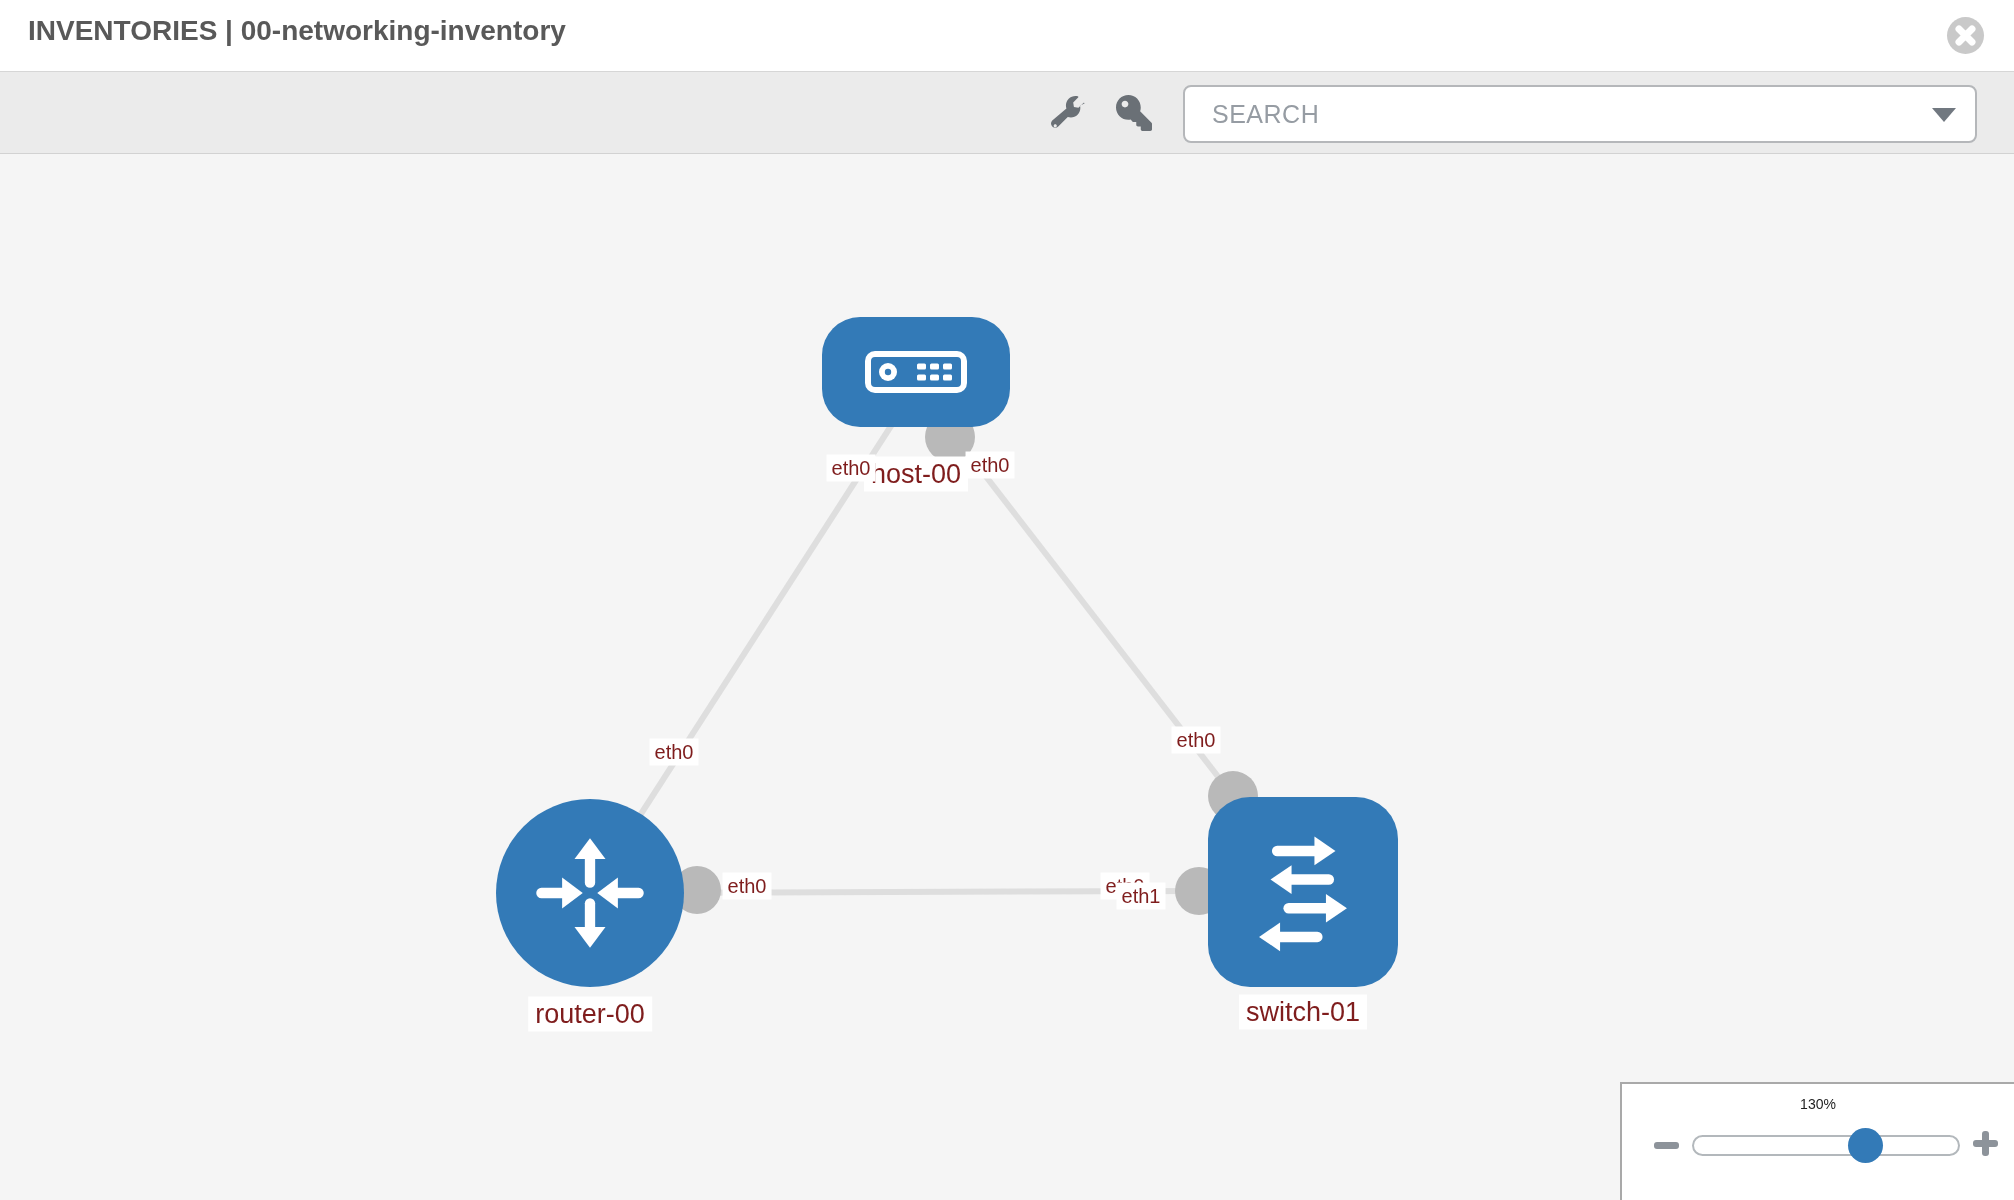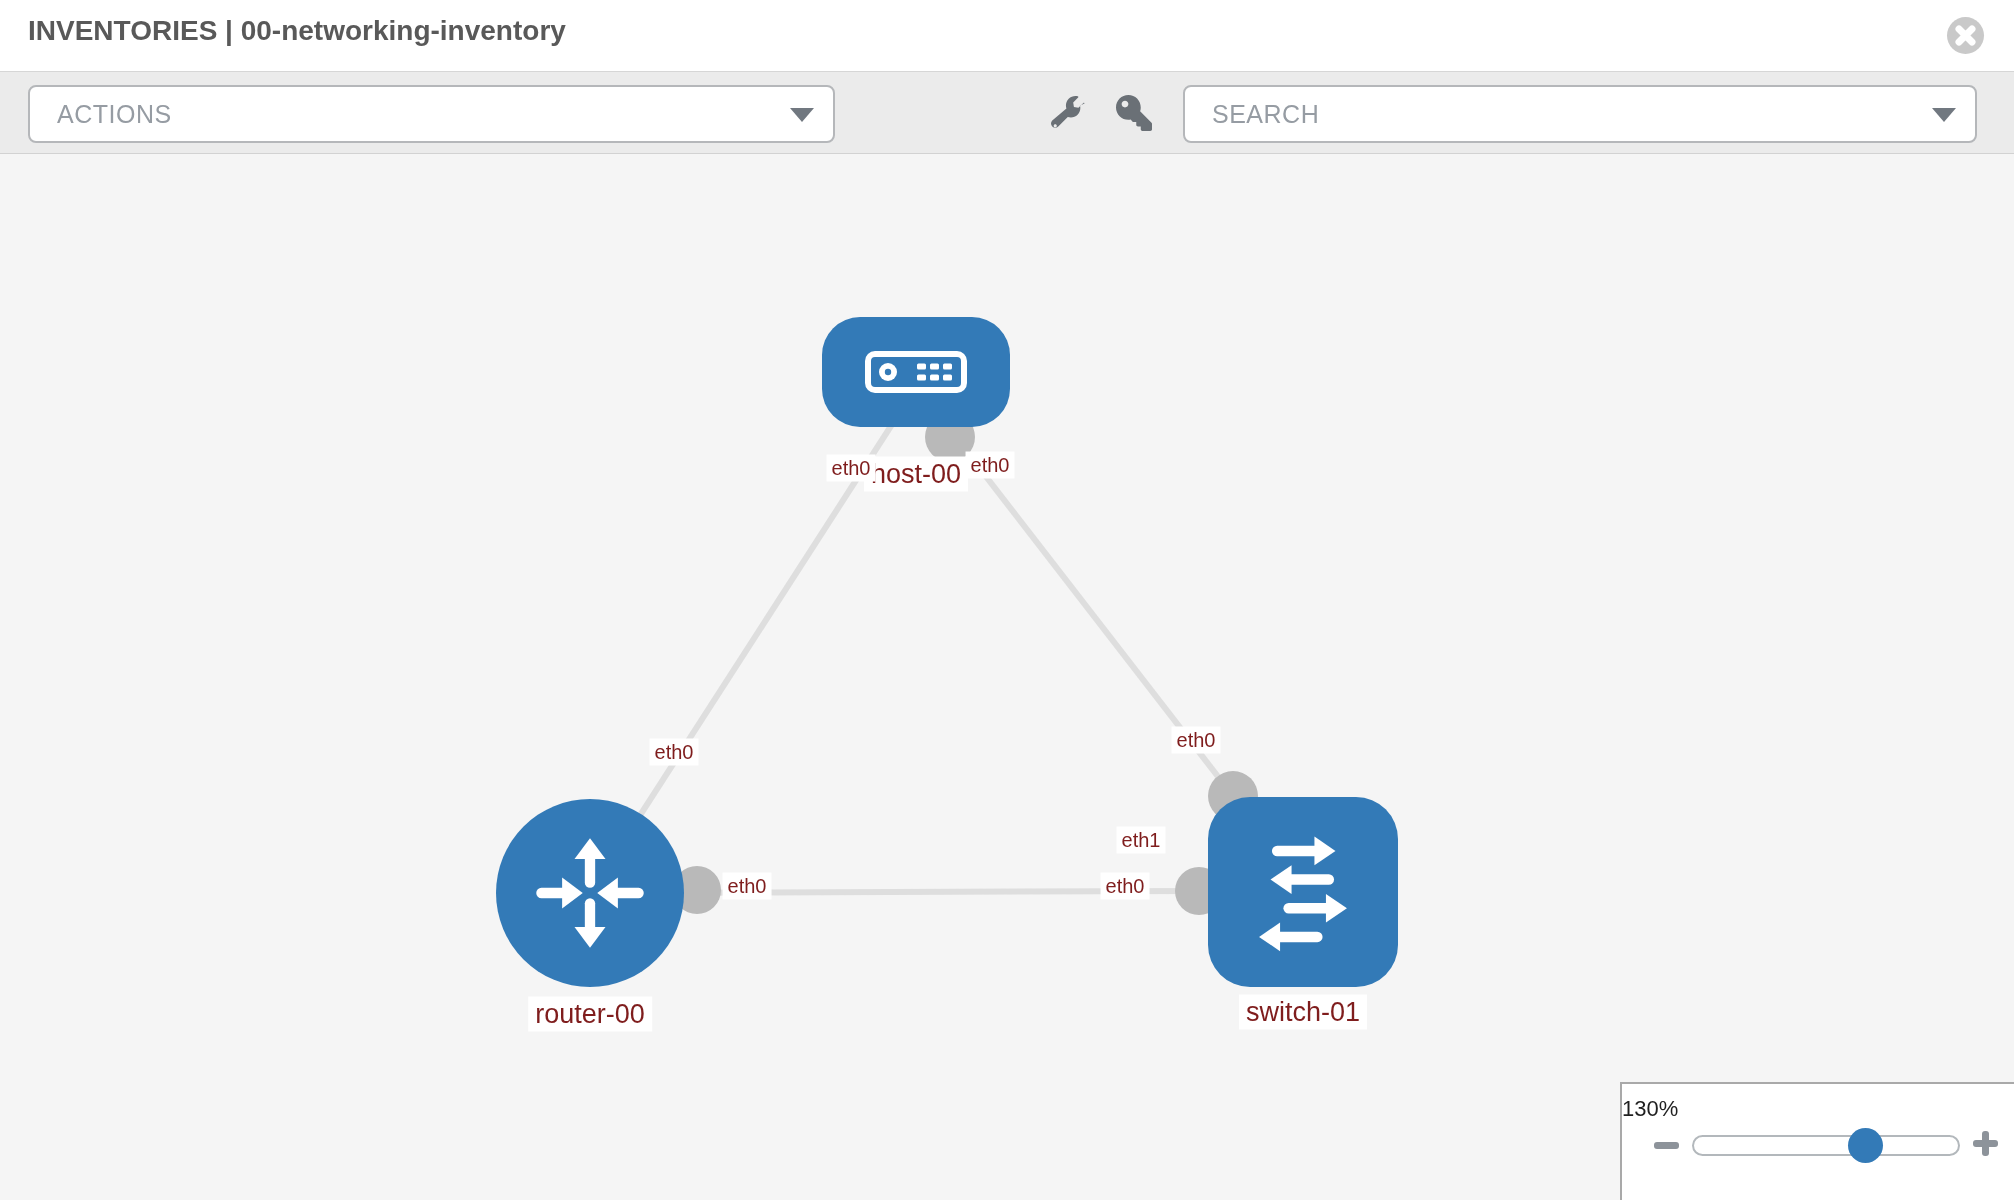--- a/index.html
+++ b/index.html
@@ -80,21 +80,21 @@
   .if-label   { font-size: 20px; padding: 2px 5px; }
 
   
   .zoom-panel {
     position: absolute; left: 1620px; top: 1082px; width: 394px; height: 118px;
     background: #ffffff; border-left: 2px solid #a9a9a9; border-top: 2px solid #a9a9a9;
     z-index: 40;
   }
   .zoom-level {
     position: absolute; left: 0; top: 12px; width: 100%;
-    text-align: left; font-size: 22px; color: #1f1f1f;
+    text-align: center; font-size: 14px; color: #1f1f1f;
   }
   .zoom-btn {
     position: absolute; background: transparent; border: none; cursor: pointer;
     width: 40px; height: 40px; padding: 0;
   }
   .zoom-btn--minus { left: 24px;  top: 41px; }
   .zoom-btn--plus  { left: 343px; top: 39px; }
   .zoom-btn .bar-h {
     position: absolute; left: 8px; top: 17px; width: 25px; height: 7px;
     background: #8d939a; border-radius: 3px;
@@ -169,37 +169,33 @@
         </g>
       </svg>
     </div>
     <div class="node-label" style="left: 1303px; top: 1012px;">switch-01</div>
     <div class="if-label" style="left: 851px; top: 468px;">eth0</div>
     <div class="if-label" style="left: 990px; top: 465px;">eth0</div>
     <div class="if-label" style="left: 674px; top: 752px;">eth0</div>
     <div class="if-label" style="left: 1196px; top: 740px;">eth0</div>
     <div class="if-label" style="left: 747px; top: 886px;">eth0</div>
     <div class="if-label" style="left: 1125px; top: 886px;">eth0</div>
-    <div class="if-label" style="left: 1141px; top: 840px;">eth1</div>
+    <div class="if-label" style="left: 1141px; top: 896px;">eth1</div>
   </div>
 
 <div class="app-header">
   <div class="app-title">INVENTORIES | 00-networking-inventory</div>
   <button class="close-btn">
     <svg width="37" height="37" viewBox="0 0 37 37">
       <path d="M12 12 L25 25 M25 12 L12 25" stroke="#ffffff" stroke-width="7" stroke-linecap="round" fill="none"></path>
     </svg>
   </button>
 </div>
 
 <div class="toolbar">
-  <div class="dropdown dropdown--actions">
-    <span class="dropdown-label">ACTIONS</span>
-    <span class="dropdown-arrow"></span>
-  </div>
 
   <button class="tool-btn tool-btn--wrench">
     <span>
       <svg width="34" height="34" viewBox="0 0 512 512">
           <path d="M507.73 109.1c-2.24-9.03-13.54-12.09-20.12-5.51l-74.36 74.36-67.88-11.31-11.31-67.88 74.36-74.36c6.62-6.62 3.43-17.9-5.66-20.16-47.38-11.74-99.55.91-136.58 37.93-39.64 39.64-50.55 97.1-34.05 147.2L18.74 368.8c-24.99 24.99-24.99 65.51 0 90.5 24.99 24.99 65.51 24.99 90.5 0l143.47-143.47c50.12 16.71 107.67 5.81 147.37-33.89 37.07-37.07 49.7-89.32 37.65-136.84zM64 472c-13.25 0-24-10.75-24-24 0-13.25 10.75-24 24-24s24 10.75 24 24-10.75 24-24 24z"></path>
         </svg>
     </span>
   </button>
   <button class="tool-btn tool-btn--key">
     <span class="icon-key">

